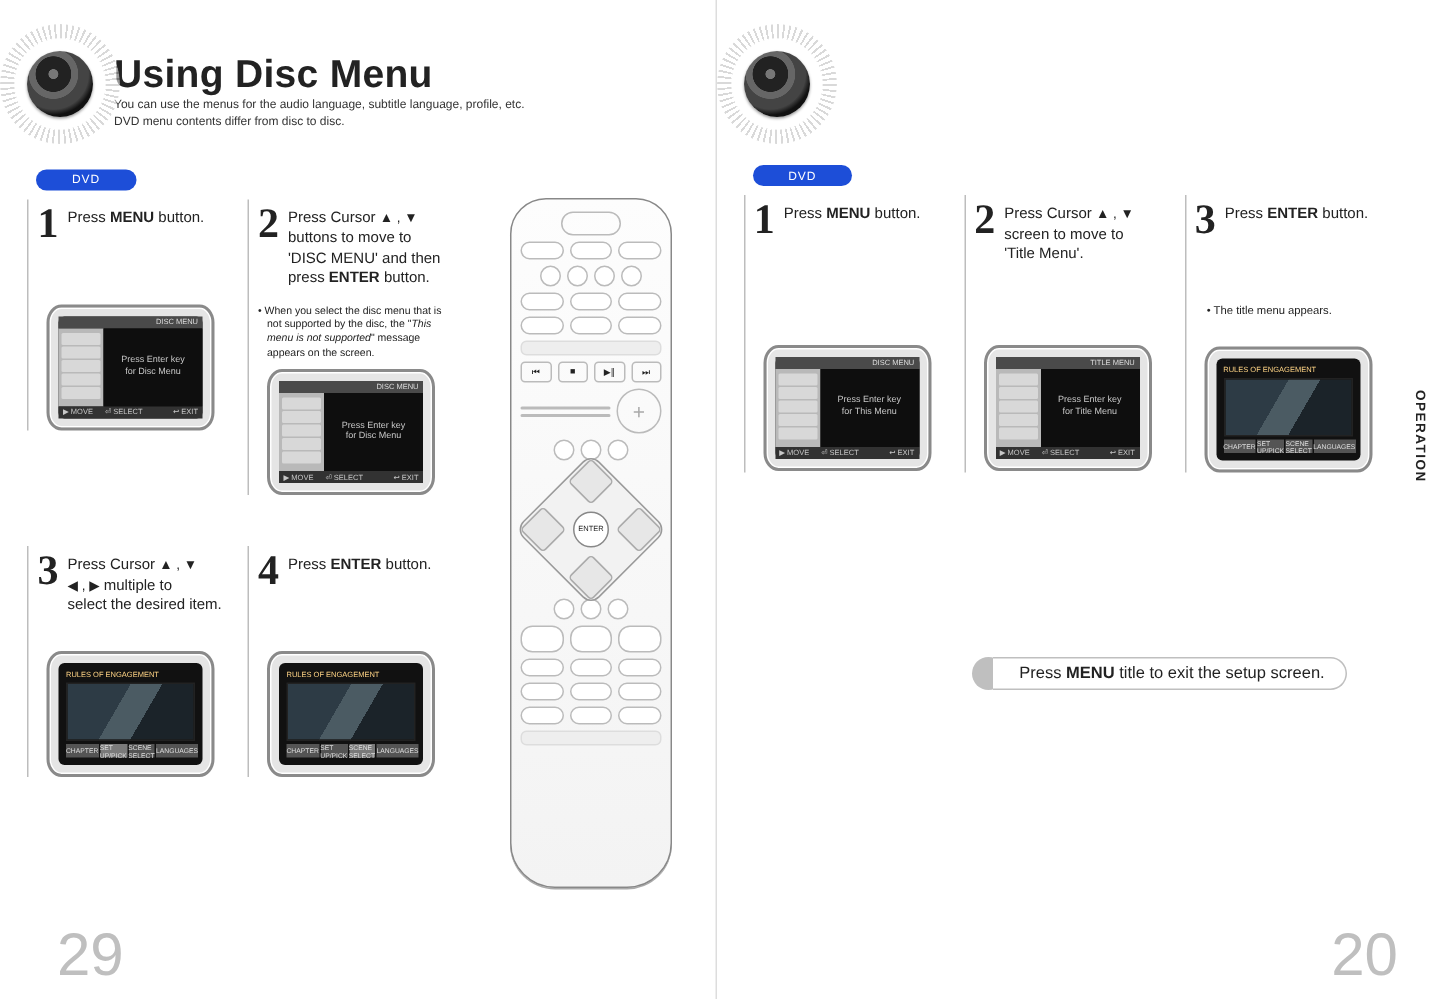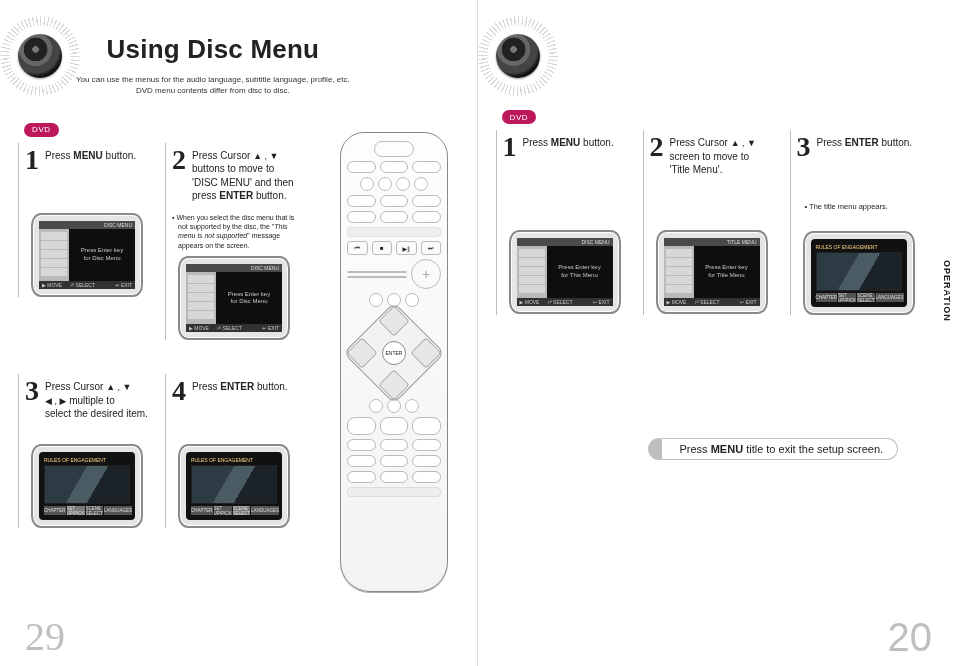--- a/index.html
+++ b/index.html
@@ -18,46 +18,46 @@
     height: 100%;
   }
   .page {
     flex: 1;
     position: relative;
     padding: 28px 18px 0 18px;
   }
   .page.left { border-right: 1px solid #ddd; }
 
   
-  .hdr { display: flex; align-items: flex-start; gap: 8px; margin-bottom: 16px; margin-left: -6px; text-align: center; }
+  .hdr { display: flex; align-items: flex-start; gap: 8px; margin-bottom: 16px; margin-left: -6px; }
   .speaker-wrap { position: relative; width: 56px; height: 56px; flex-shrink: 0; }
   .swirl {
     position: absolute; inset: -12px;
     border-radius: 50%;
     background:
       repeating-conic-gradient(from 0deg, #bbb 0 2deg, #fff 2deg 6deg);
     opacity: .55;
     -webkit-mask: radial-gradient(circle at center, transparent 0 30px, #000 31px);
             mask: radial-gradient(circle at center, transparent 0 30px, #000 31px);
   }
   .speaker {
     position: absolute; inset: 6px;
     border-radius: 50%;
     background: radial-gradient(circle at 40% 35%, #777 0 8%, #222 9% 30%, #666 31% 42%, #444 43% 60%, #111 70% 100%);
     box-shadow: 0 1px 2px rgba(0,0,0,.4);
   }
   .htxt { padding-top: 6px; }
   .title { font-size: 26px; font-weight: 700; letter-spacing: .2px; }
-  .subtitle { font-size: 8px; line-height: 1.35; color: #333; margin-top: 10px; max-width: 360px; }
+  .subtitle { font-size: 8px; line-height: 1.35; color: #333; margin-top: 0; max-width: 360px; }
 
   
   .dvdpill {
     display: inline-flex; align-items: center; justify-content: center;
-    background: #be185d; color: #fff; font-size: 8px; letter-spacing: .6px;
-    height: 14px; padding: 0 8px; border-radius: 7px; margin: 10px 0 6px 6px;
+    background: #1d4ed8; color: #fff; font-size: 8px; letter-spacing: .6px;
+    height: 14px; padding: 0 24px; border-radius: 7px; margin: 10px 0 6px 6px;
   }
 
   
   .steps { position: relative; }
   .step-row { display: flex; gap: 12px; align-items: flex-start; margin-bottom: 14px; }
   .step-row.row2 { margin-top: 34px; }
   .step {
     width: 135px; min-height: 64px;
     border-left: 1px solid #bdbdbd;
     padding: 4px 2px 0 6px;
@@ -137,21 +137,21 @@
   .remote .dpad .arrow { position:absolute; width:22px;height:22px; background:#e7e7e7; border:1px solid #aaa; border-radius:3px; transform:rotate(45deg);}
   .remote .dpad .up{ top:-3px; left:29px;} .remote .dpad .dn{ bottom:-3px; left:29px;}
   .remote .dpad .lf{ left:-3px; top:29px;} .remote .dpad .rt{ right:-3px; top:29px;}
   .remote .dpad .ent{ position:absolute; left:28px; top:28px; width:24px;height:24px; border-radius:50%; border:1px solid #888; background:#fff; font-size:5px; display:flex;align-items:center;justify-content:center;}
   .remote .wide{height:18px;}
 
   
   .pgnum {
     position: absolute; bottom: 6px; font-size: 40px; color: #bfbfbf; font-weight: 300;
   }
-  .page.left .pgnum { left: 25px; font-family: Liberation Serif, serif; }
+  .page.left .pgnum { left: 38px; }
   .page.right .pgnum { right: 22px; }
 
   
   .optab {
     position: absolute; right: 2px; top: 260px;
     writing-mode: vertical-rl; font-size: 9px; font-weight: 700; letter-spacing: 1px;
   }
 
   
   .footnote {

